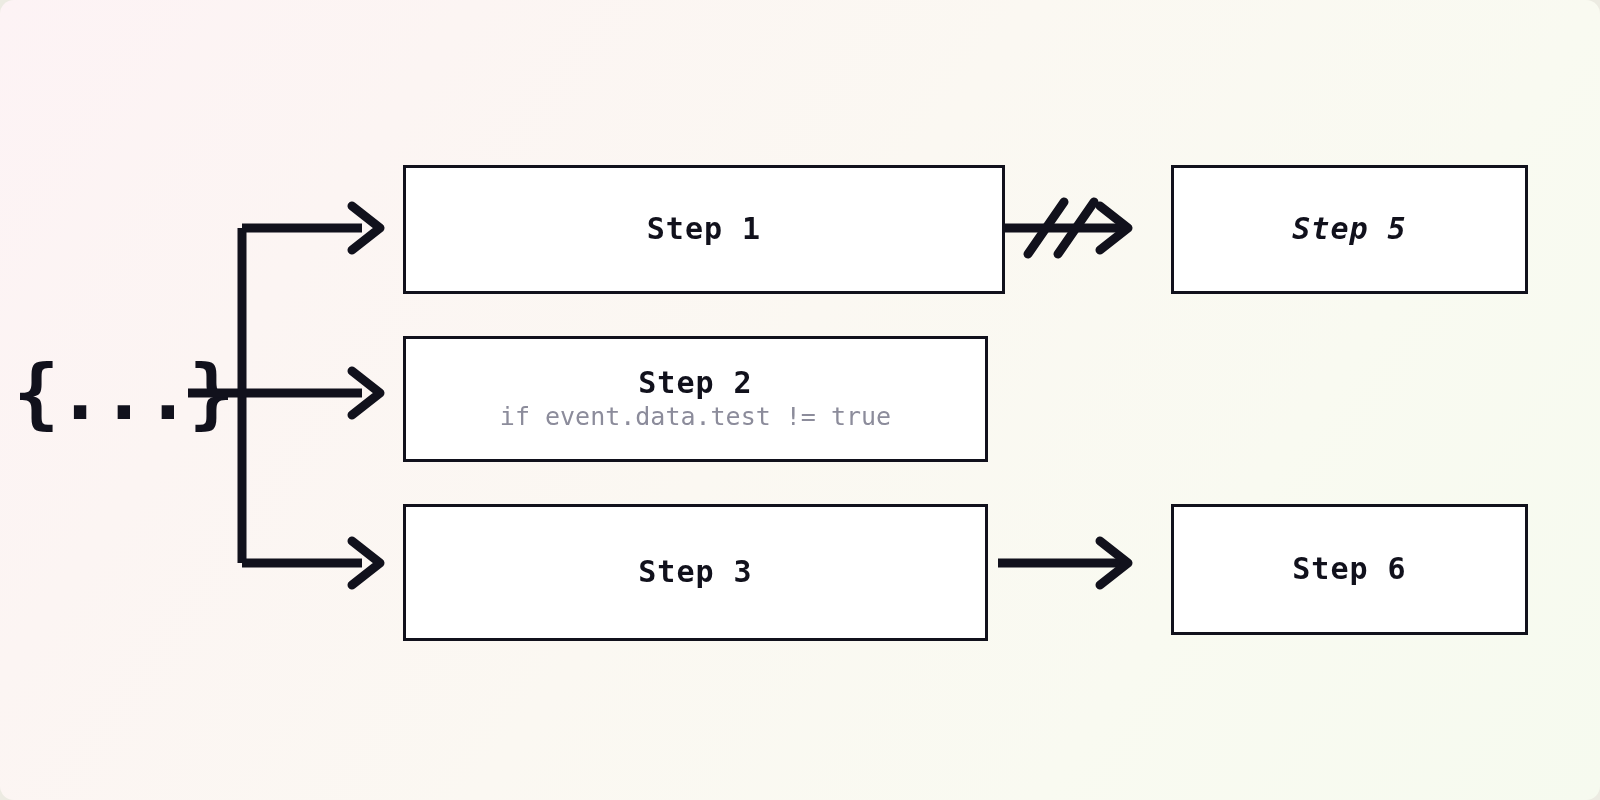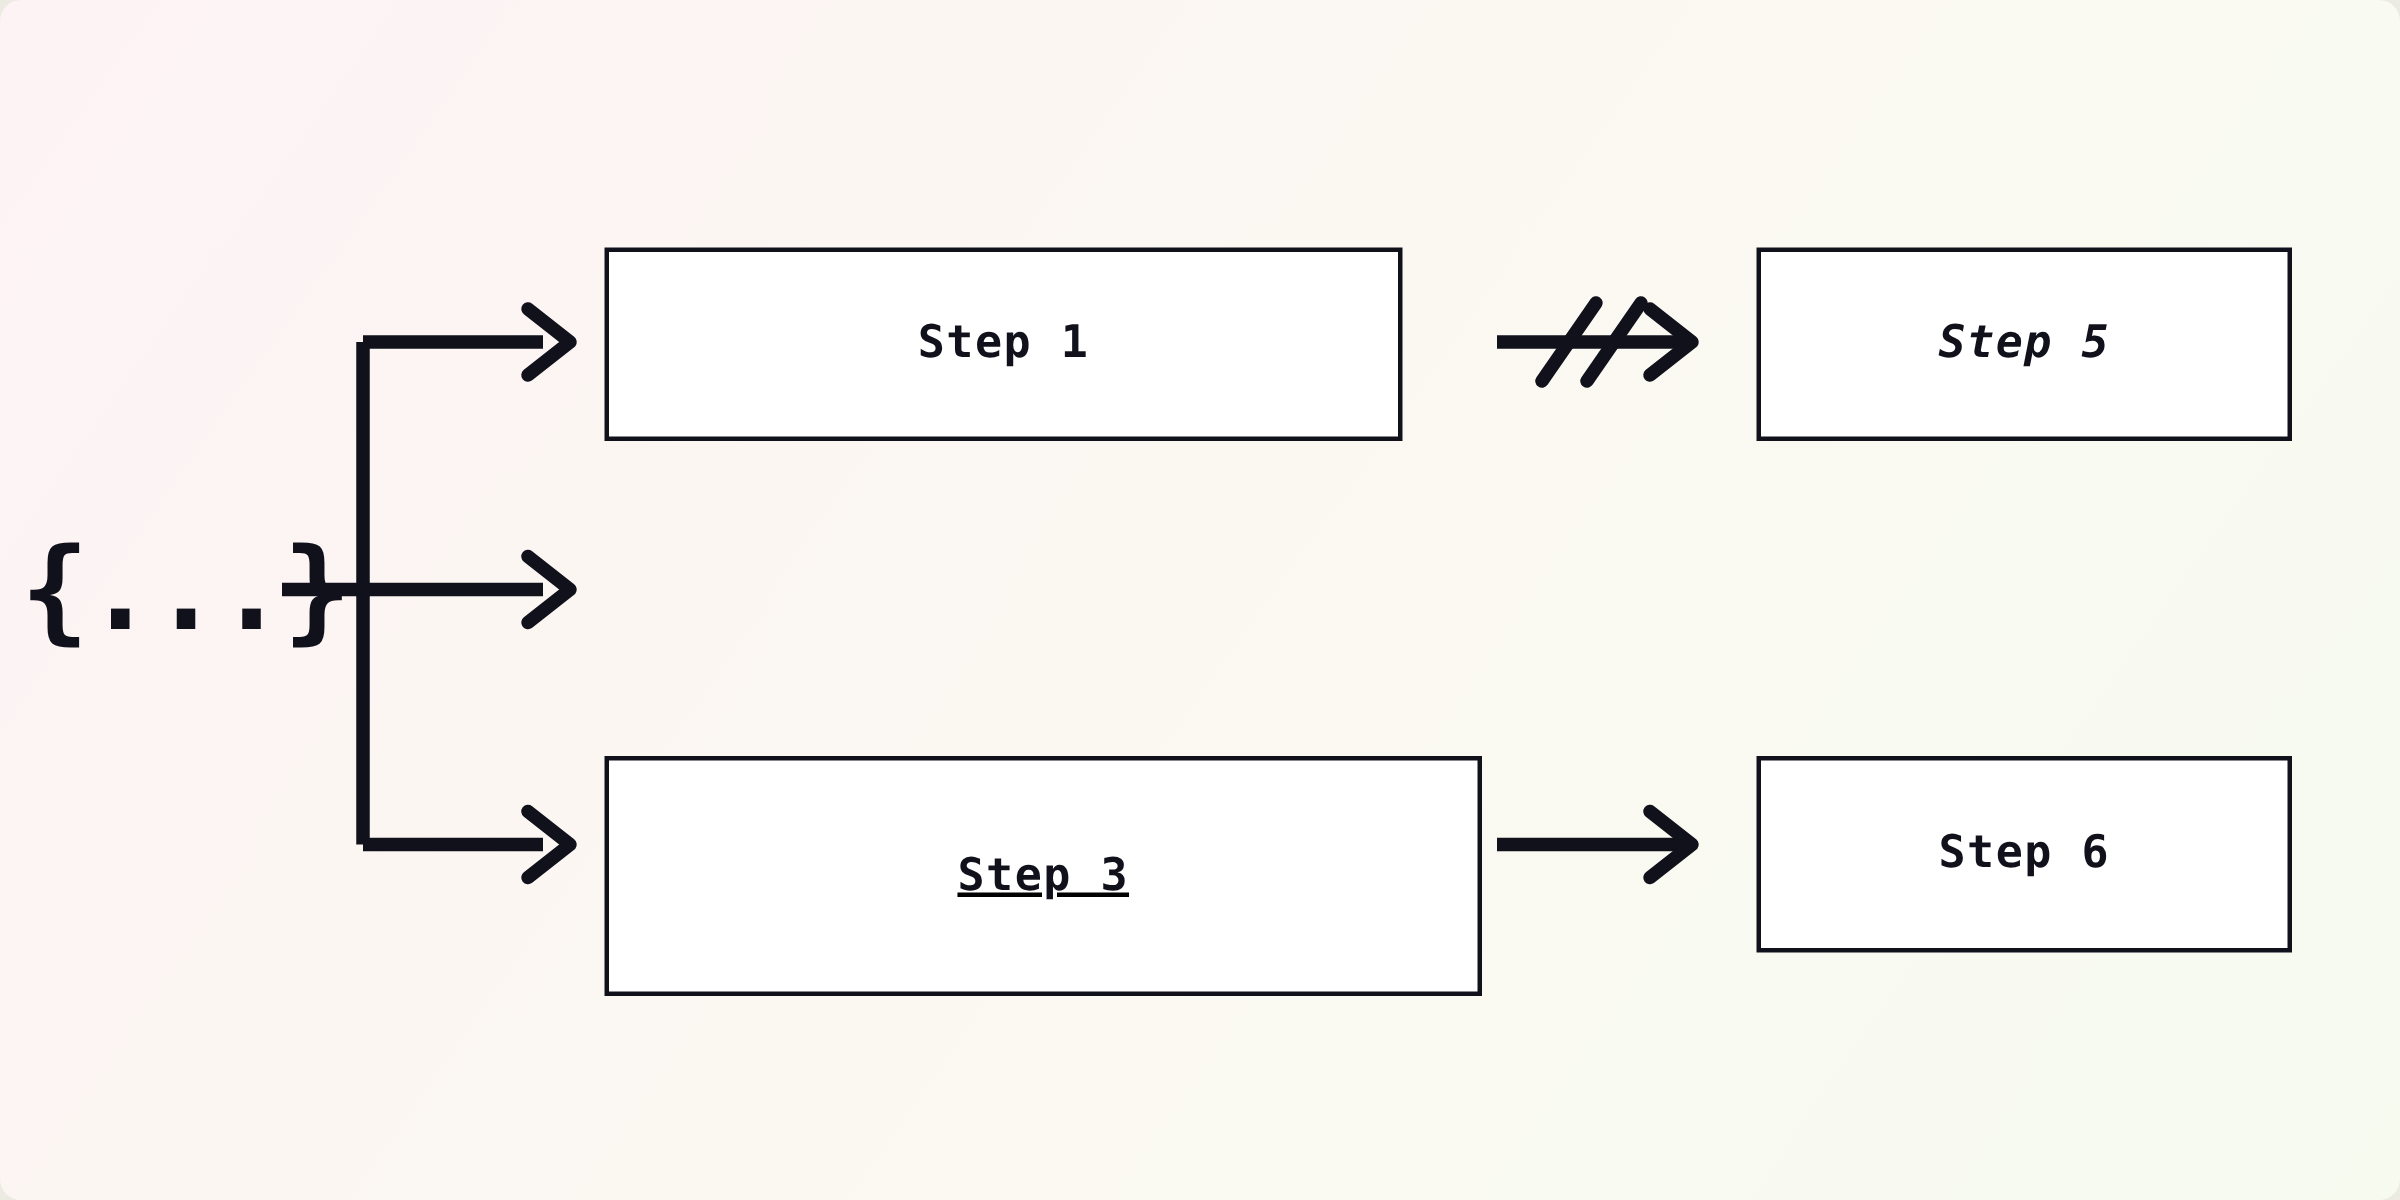--- a/index.html
+++ b/index.html
@@ -86,23 +86,23 @@
     font-size: 25px;
     font-weight: 400;
     color: #8c8c9b;
     letter-spacing: 0px;
     line-height: 1.2;
     margin-top: 2px;
     white-space: nowrap;
   }
 
   
-  #node-step-1 { left: 403px;  top: 165px; width: 532px; height: 129px; }
+  #node-step-1 { left: 403px;  top: 165px; width: 602px; height: 129px; }
   #node-step-2 { left: 403px;  top: 336px; width: 585px; height: 126px; }
-  #node-step-3 { left: 403px;  top: 504px; width: 585px; height: 160px; text-decoration: underline; }
+  #node-step-3 { left: 403px;  top: 504px; width: 585px; height: 137px; }
   #node-step-5 { left: 1171px; top: 165px; width: 357px; height: 129px; font-style: italic; }
   #node-step-6 { left: 1171px; top: 504px; width: 357px; height: 131px; }
 </style>
 </head>
 <body>
 
 <div id="canvas">
 
   <div class="payload">{...}</div>
 
@@ -140,20 +140,24 @@
     <g>
       <path d="M 998 563 L 1128 563" fill="none" stroke="#11111c" stroke-width="9" stroke-linecap="butt"></path>
       <polyline points="1100,541 1128,563 1100,585" fill="none" stroke="#11111c" stroke-width="9" stroke-linecap="round" stroke-linejoin="round"></polyline>
     </g>
   </svg>
 
   <div class="node" id="node-step-1">
     <div class="node-title">Step 1</div>
   </div>
 
+  <div class="node" id="node-step-2">
+    <div class="node-title">Step 2</div>
+    <div class="node-subtitle">if event.data.test != true</div>
+  </div>
 
   <div class="node" id="node-step-3">
     <div class="node-title">Step 3</div>
   </div>
 
   <div class="node" id="node-step-5">
     <div class="node-title">Step 5</div>
   </div>
 
   <div class="node" id="node-step-6">

